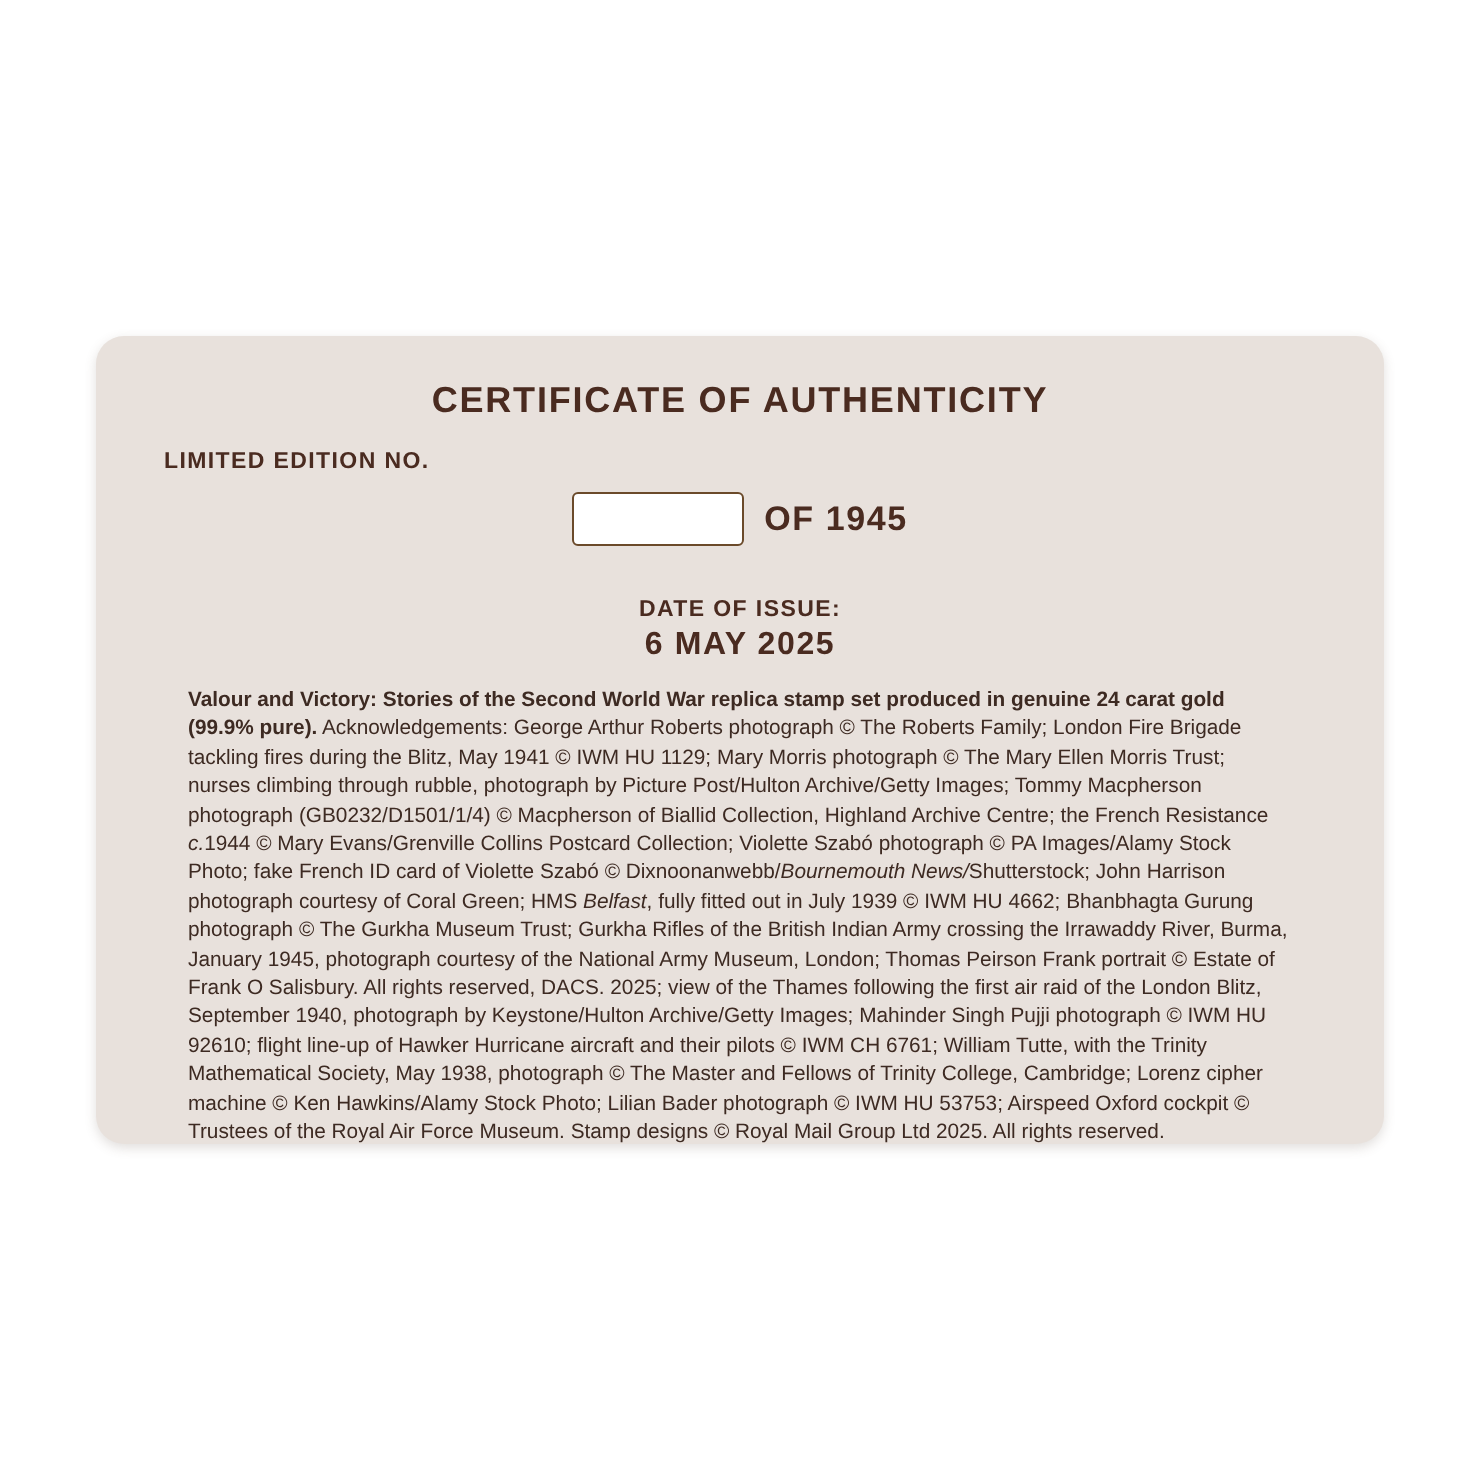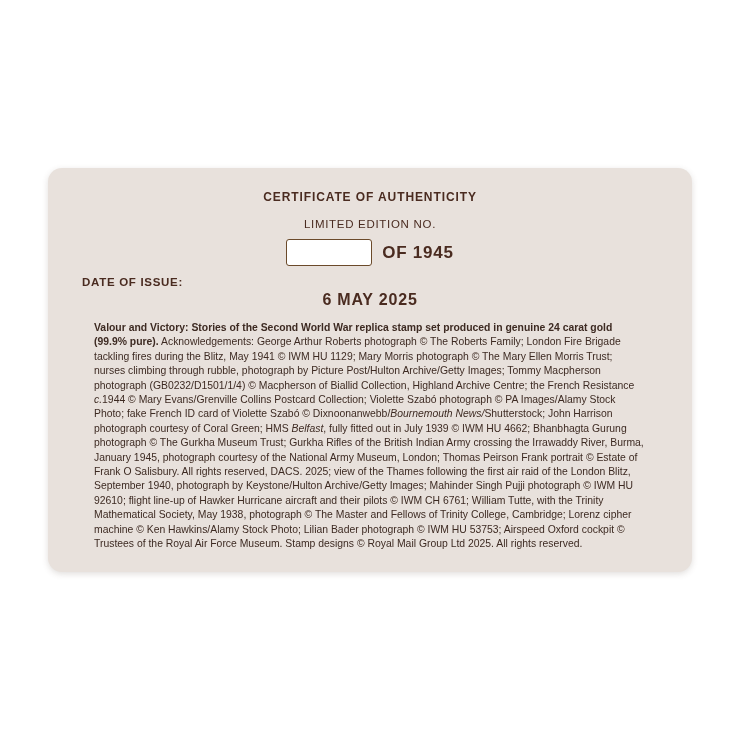--- a/index.html
+++ b/index.html
@@ -25,55 +25,55 @@
     width: 644px;
     height: 404px;
     background: #e8e1dc;
     border-radius: 14px;
     box-shadow: 0 2px 6px rgba(90, 70, 60, 0.18);
     box-sizing: border-box;
     padding: 22px 34px 14px 34px;
   }
   .cert-title {
     text-align: center;
-    font-size: 12px;
+    font-size: 18px;
     font-weight: bold;
     letter-spacing: 0.9px;
     color: #4a2b20;
     margin: 0 0 14px 0;
   }
   .limited-label {
-    text-align: center;
     font-size: 11.5px;
-    font-weight: normal;
+    font-weight: bold;
     letter-spacing: 0.7px;
     color: #4a2b20;
     margin: 0 0 9px 0;
   }
   .edition-row {
     display: flex;
     align-items: center;
     justify-content: center;
     gap: 10px;
-    margin-bottom: 10px;
+    margin-bottom: 26px;
   }
   .edition-box {
     width: 84px;
     height: 25px;
     background: #ffffff;
     border: 1.5px solid #6b4a2a;
     border-radius: 3px;
   }
   .edition-of {
     font-size: 17px;
     font-weight: bold;
     letter-spacing: 0.8px;
     color: #4a2b20;
   }
   .date-label {
+    text-align: center;
     font-size: 11.5px;
     font-weight: bold;
     letter-spacing: 0.7px;
     color: #4a2b20;
     margin: 0 0 3px 0;
   }
   .date-value {
     text-align: center;
     font-size: 16px;
     font-weight: bold;

